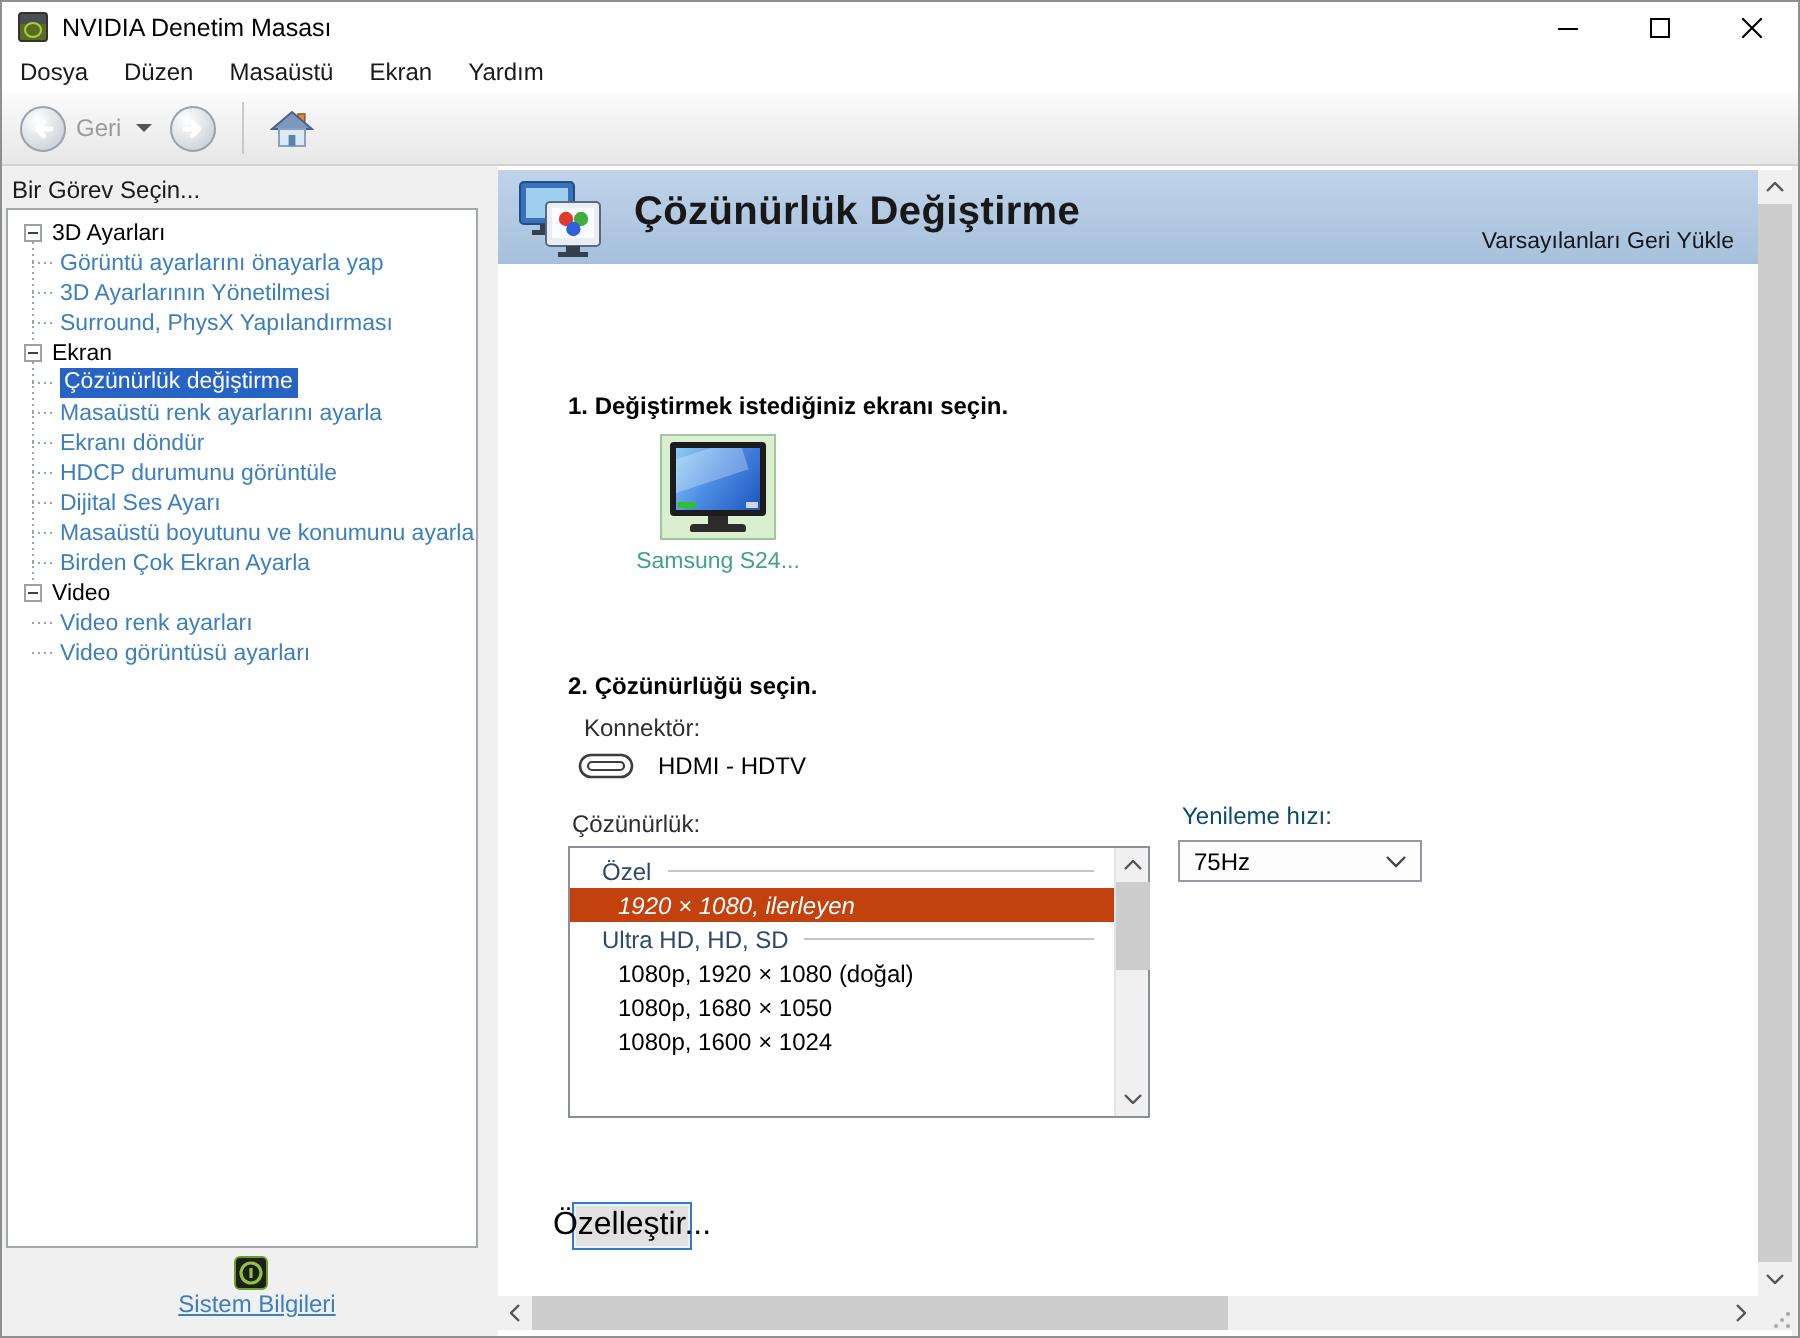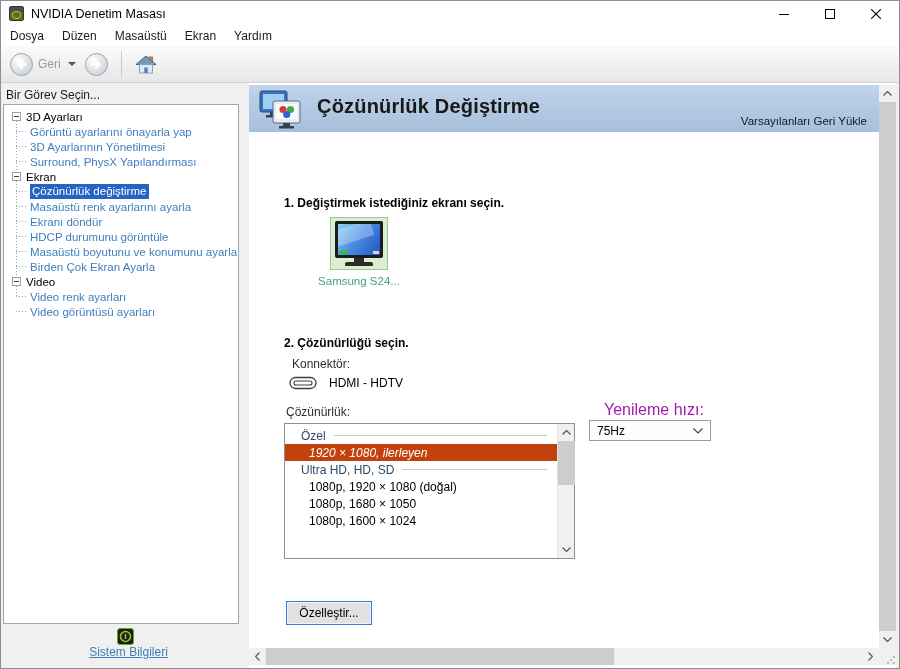--- a/index.html
+++ b/index.html
@@ -84,44 +84,44 @@
   .scr-dot { position:absolute; right:1px; bottom:1px; width:6px; height:3px; background:#ccd6e6; }
   .mon-neck { width:10px; height:4px; background:#2b2b2b; margin:0 auto; }
   .mon-base { width:28px; height:4px; background:#2b2b2b; margin:0 auto; border-radius:2px 2px 1px 1px; }
   .display-label { position:absolute; top:192px; left:60px; width:100px; text-align:center;
                    font-size:11.5px; color:#43a08a; }
   .step2-title { top:253px; left:35px; }
   .connector-label { position:absolute; top:274px; left:43px; font-size:12px; color:#2e2e2e; }
   .hdmi-row { position:absolute; top:293px; left:40px; display:flex; align-items:center; gap:11px; }
   .hdmi-value { font-size:12px; color:#000; }
   .resolution-label { position:absolute; top:322px; left:37px; font-size:12px; color:#2e2e2e; }
-  .refresh-label { position:absolute; top:318px; left:342px; font-size:16px; color:#a21caf;margin-left:13px; }
+  .refresh-label { position:absolute; top:318px; left:342px; font-size:12px; color:#0c4a6e; }
 
   .listbox { position:absolute; top:340px; left:35px; width:291px; height:136px;
              border:1px solid #8a9099; background:#fff; display:flex; }
   .list-rows { flex:1; overflow:hidden; padding-top:3px; }
   .lrow { height:17px; display:flex; align-items:center; font-size:12px; color:#000; }
   .lrow.group { padding-left:16px; color:#2c4a6b; }
   .grule { flex:1; height:1px; background:#c6c6c6; margin:0 10px 0 8px; }
   .lrow.item { padding-left:24px; }
   .lrow.item.sel { background:#c2410c; color:#fff;font-style:italic; }
   .list-scroll { width:17px; background:#f0f0f0; border-left:1px solid #e4e4e4;
                  display:flex; flex-direction:column; align-items:center; }
   .sb-arrow { width:17px; height:17px; display:flex; align-items:center; justify-content:center; flex:none; }
   .list-thumb { width:17px; height:44px; background:#cdcdcd; }
   .list-scroll .spacer { flex:1; }
 
   .combo { position:absolute; top:337px; left:340px; width:122px; height:21px;
            border:1px solid #979ba1; background:#fdfdfd; display:flex; align-items:center; }
   .combo-value { font-size:12px; color:#000; margin-left:7px; flex:1; }
   .combo-chevron { margin-right:7px; display:flex; }
 
-  .customize-btn { position:absolute; top:518px; left:37px; width:86px; height:24px;
+  .customize-btn { position:absolute; top:518px; left:37px; width:60px; height:24px;
                    background:#e1e1e1; border:1px solid #2f7bd6; box-shadow:inset 0 0 0 1px #eef4fb;
-                   font-size:12px; color:#000; display:flex; align-items:center; justify-content:center;
+                   font-size:16px; color:#000; display:flex; align-items:center; justify-content:center;
                    font-family:"Liberation Sans", sans-serif; }
 
   
   .vscroll { position:absolute; top:2px; right:0; width:17px; bottom:20px; background:#f0f0f0;
              display:flex; flex-direction:column; align-items:center; }
   .vthumb { width:17px; flex:1; background:#cdcdcd; }
   .hscroll { position:absolute; bottom:3px; left:0; right:17px; height:17px; background:#f0f0f0;
              display:flex; align-items:center; }
   .hthumb { width:348px; height:17px; background:#cdcdcd; margin-left:0; }
   .hscroll .spacer { flex:1; }
@@ -215,20 +215,23 @@
           <span class="sel">Çözünürlük değiştirme</span>
         </div>
       <div class="tchild">
           <span>Masaüstü renk ayarlarını ayarla</span>
         </div>
       <div class="tchild">
           <span>Ekranı döndür</span>
         </div>
       <div class="tchild">
           <span>HDCP durumunu görüntüle</span>
+        </div>
+      <div class="tchild">
+          <span>Dijital Ses Ayarı</span>
         </div>
       <div class="tchild">
           <span>Masaüstü boyutunu ve konumunu ayarla</span>
         </div>
       <div class="tchild">
           <span>Birden Çok Ekran Ayarla</span>
         </div>
 
       <div class="tnode">
         <span class="expander"></span>

